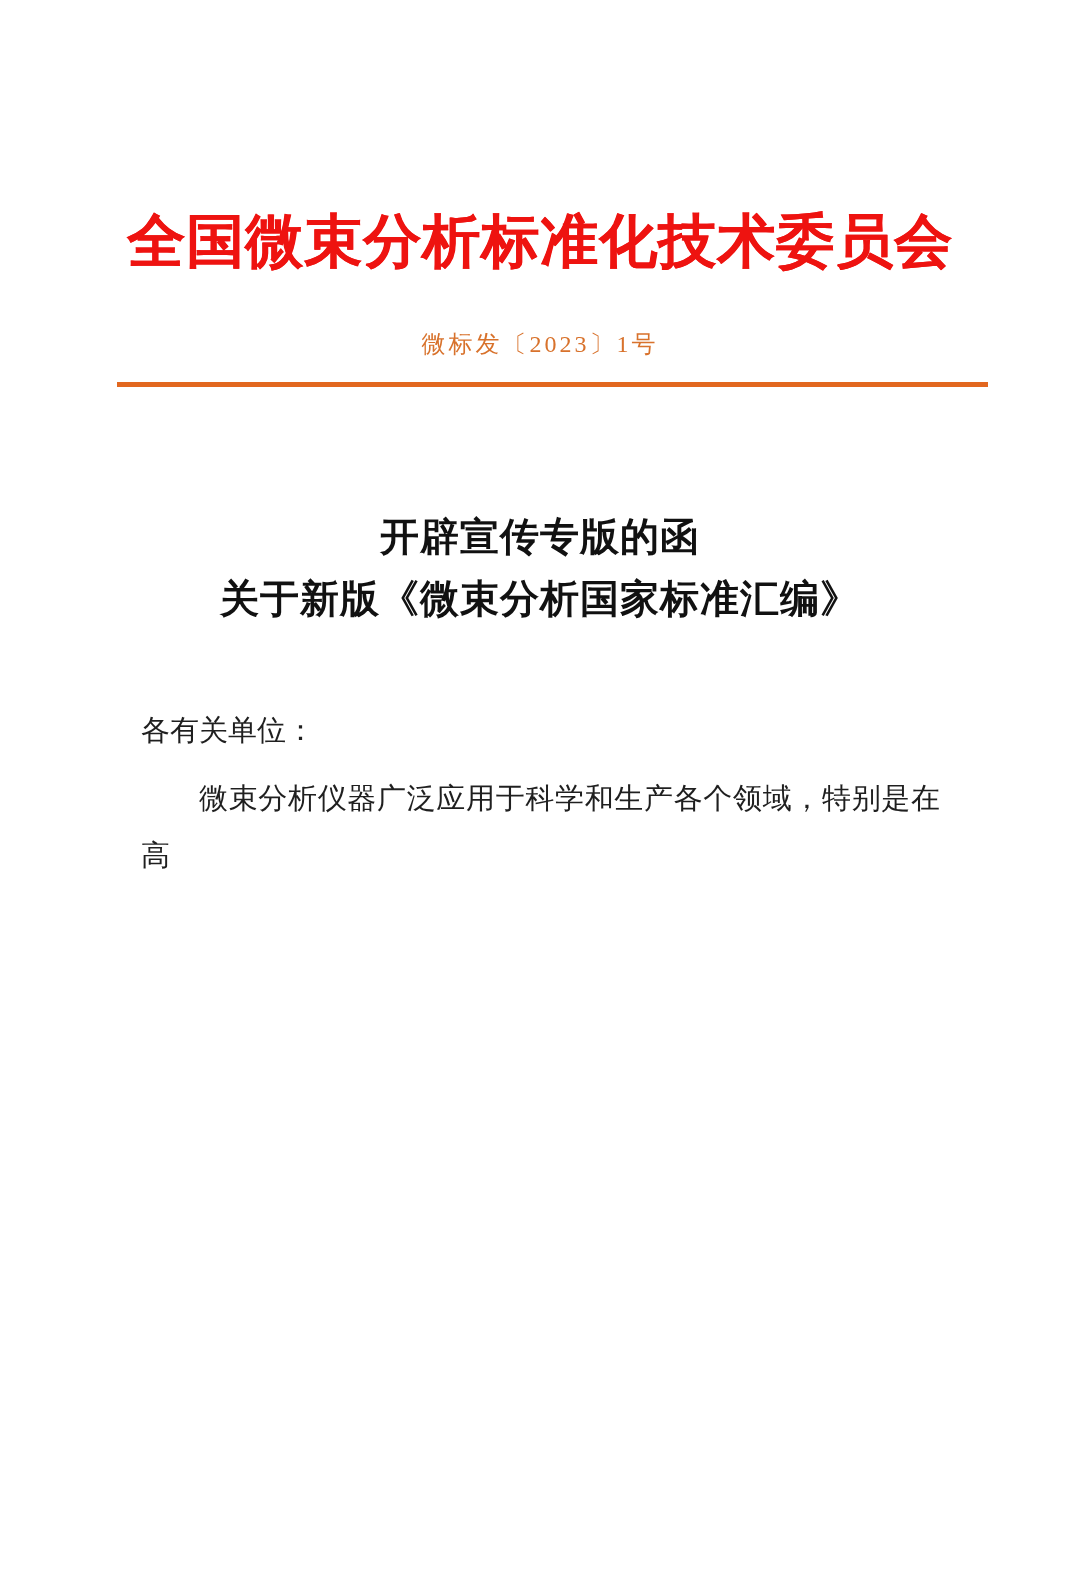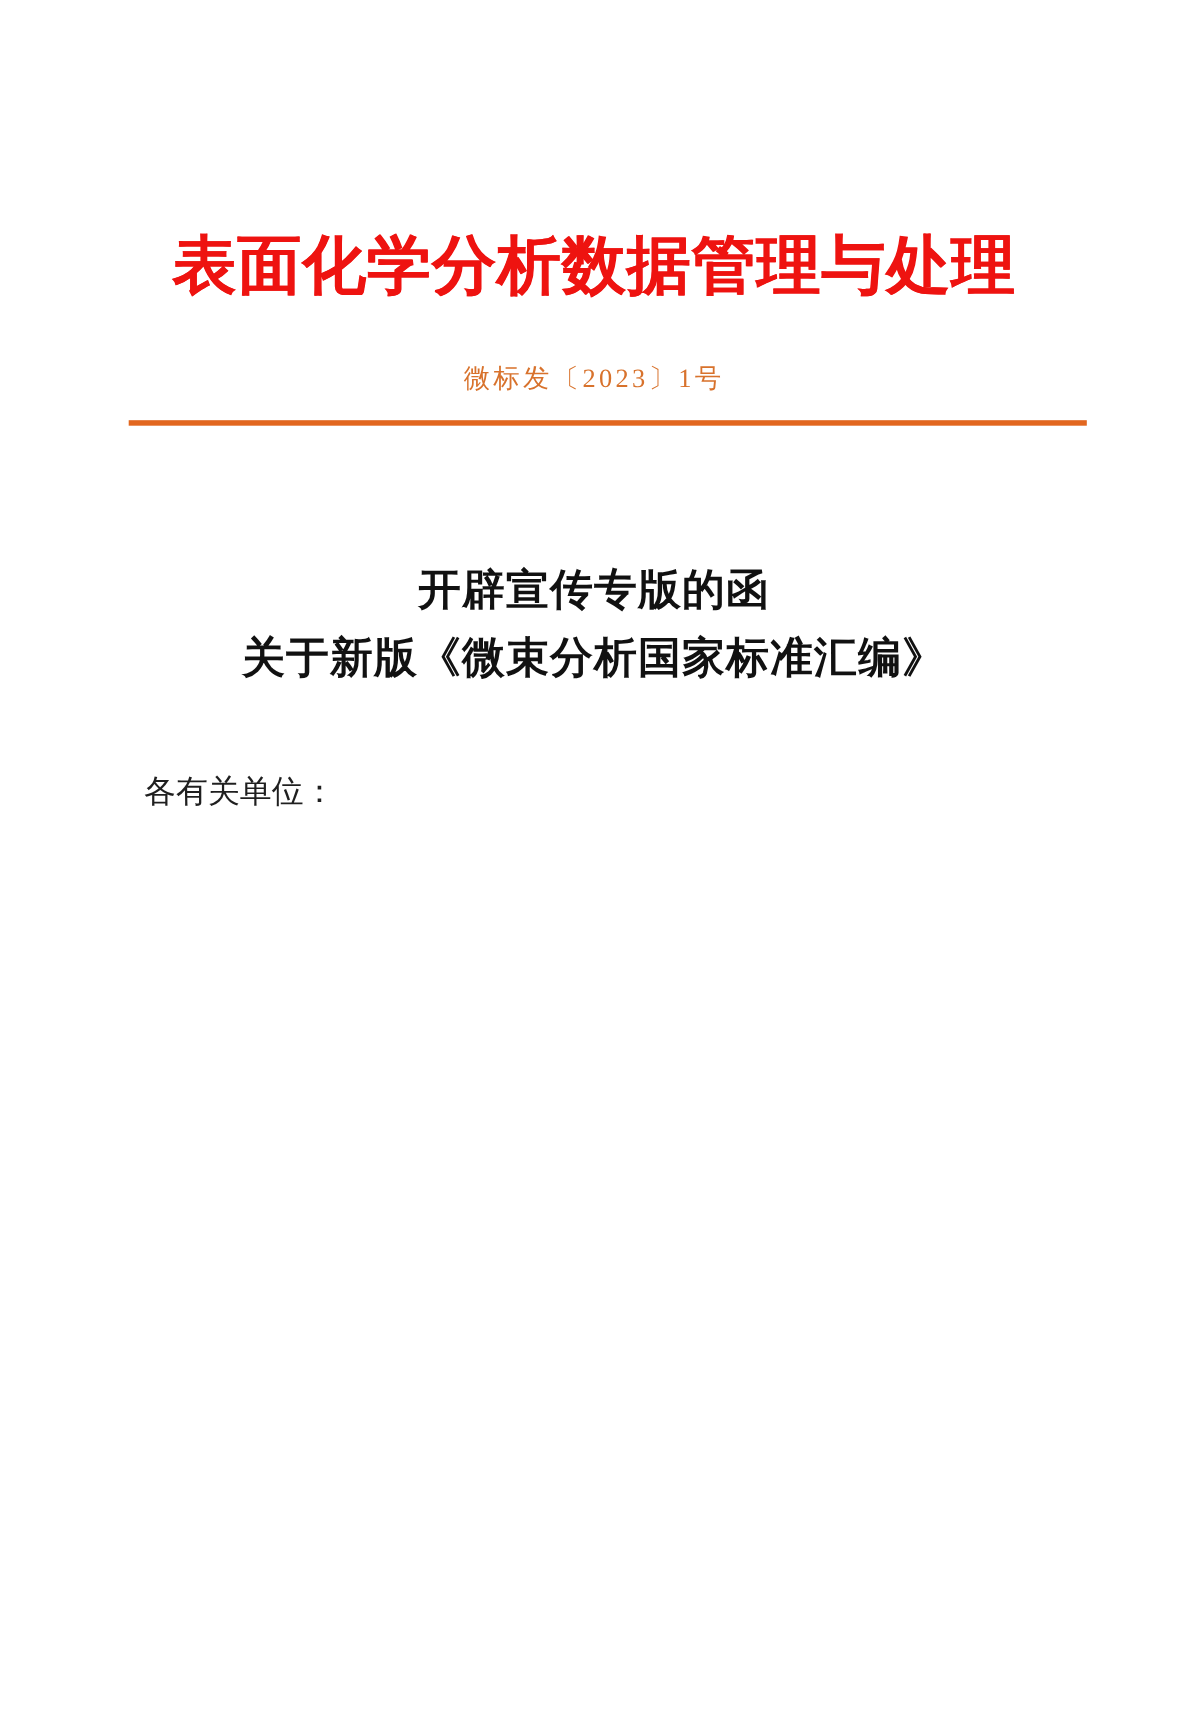--- a/index.html
+++ b/index.html
@@ -76,43 +76,44 @@
     position: absolute;
     top: 692px;
     left: 131px;
     width: 819px;
     font-size: 29px;
     line-height: 57.6px;
     color: #1f1f1f;
     text-align: justify;
   }
   .doc-body p {
-    margin: 0;
+    margin: 10px;
     padding: 0;
   }
   .salutation {
     text-indent: 0;
   }
   .body-paragraph {
     text-indent: 2em;
   }
 </style>
 </head>
 <body>
 
 <div class="page">
 
-  <div class="committee-name">表面化学分析数据管理与处理</div>
+  <div class="committee-name">全国微束分析标准化技术委员会</div>
 
   <div class="doc-number">微标发〔2023〕1号</div>
 
   <div class="red-divider"></div>
 
   <div class="doc-title">
     <div>开辟宣传专版的函</div>
     <div>关于新版《微束分析国家标准汇编》</div>
   </div>
 
   <div class="doc-body">
     <p class="salutation">各有关单位：</p>
+    <p class="body-paragraph">微束分析仪器广泛应用于科学和生产各个领域，特别是在高</p>
   </div>
 
 </div>
 
 </body></html>

